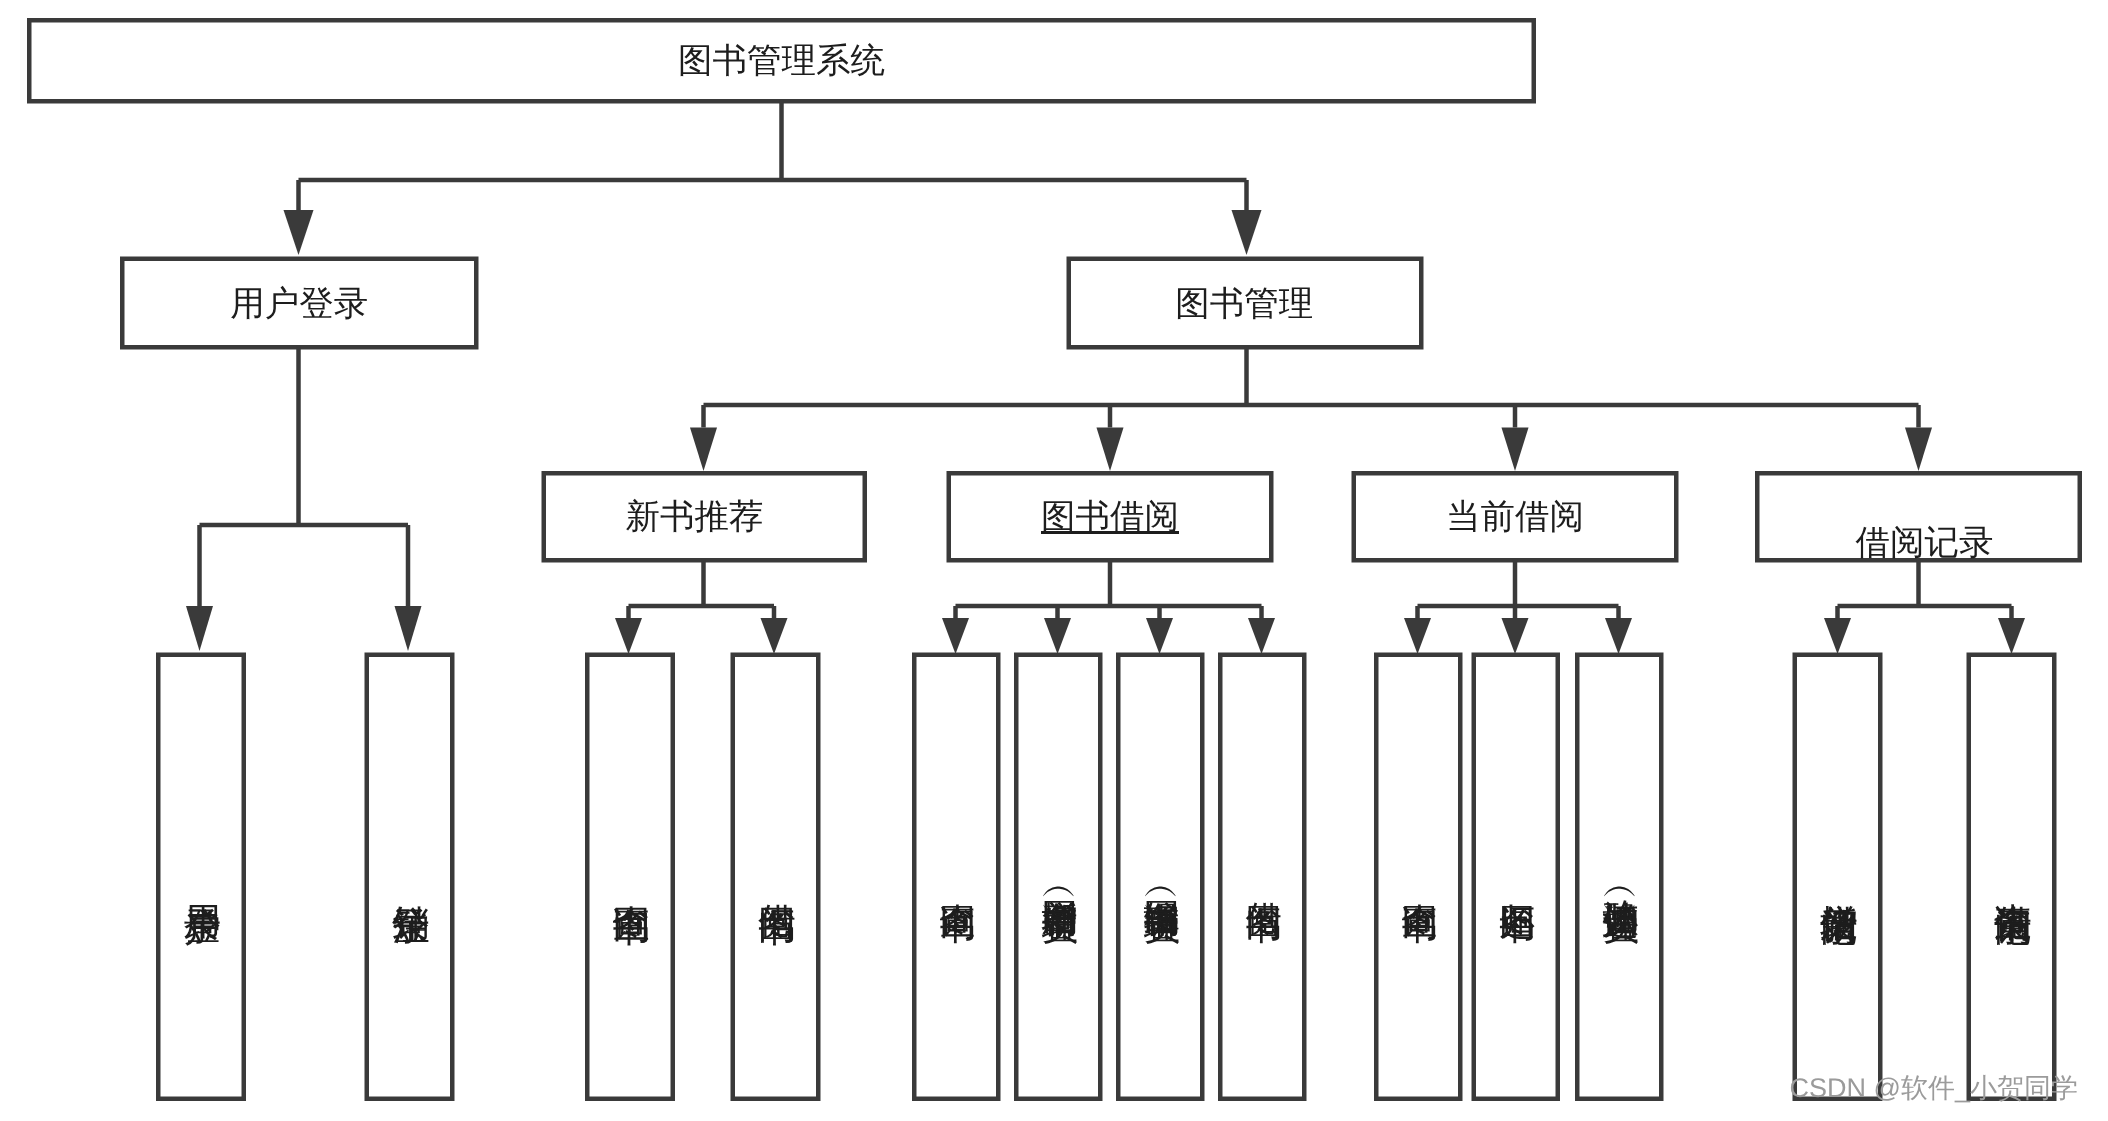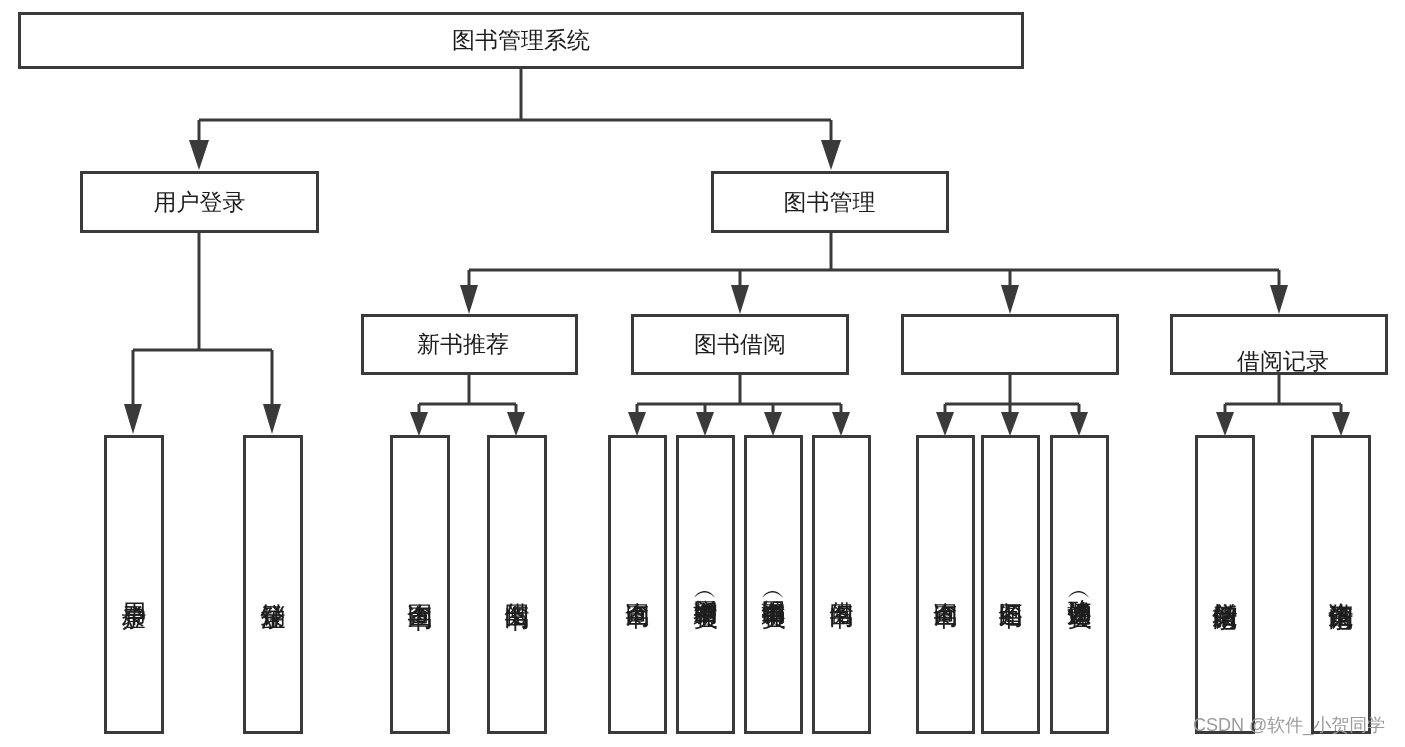--- a/index.html
+++ b/index.html
@@ -174,21 +174,22 @@
     <rect class="node-rect" x="1312.5" y="436.5" width="57" height="296"></rect>
 
   </svg>
 
   <div class="node-label horiz" style="left:19px; top:13px; width:1004px; height:55px;">图书管理系统</div>
 
   <div class="node-label horiz" style="left:81px; top:172px; width:237px; height:60px;">用户登录</div>
   <div class="node-label horiz" style="left:712px; top:172px; width:235px; height:60px;">图书管理</div>
 
   <div class="node-label horiz" style="left:362px; top:315px; width:202px; height:59px;">新书推荐</div>
-  <div class="node-label horiz" style="left:632px; top:315px; width:216px; height:59px;">图书借阅</div>
+  <div class="node-label horiz" style="left:632px; top:315px; width:216px; height:59px;text-decoration:underline;">图书借阅</div>
+  <div class="node-label horiz" style="left:902px; top:315px; width:216px; height:59px;">当前借阅</div>
   <div class="node-label horiz" style="left:1171px; top:332px; width:224px; height:59px;">借阅记录</div>
 
   <div class="node-label vert" style="left:105px; top:436px; width:58px; height:297px;">用户登录</div>
   <div class="node-label vert" style="left:244px; top:436px; width:58px; height:297px;">注销登录</div>
 
   <div class="node-label vert" style="left:391px; top:436px; width:58px; height:297px;">查询图书</div>
   <div class="node-label vert" style="left:488px; top:436px; width:58px; height:297px;">借阅图书</div>
 
   <div class="node-label vert narrow" style="left:609px; top:436px; width:57px; height:297px;">查询图书</div>
   <div class="node-label vert narrow" style="left:677px; top:436px; width:57px; height:297px;">新增图书（管理员）</div>

